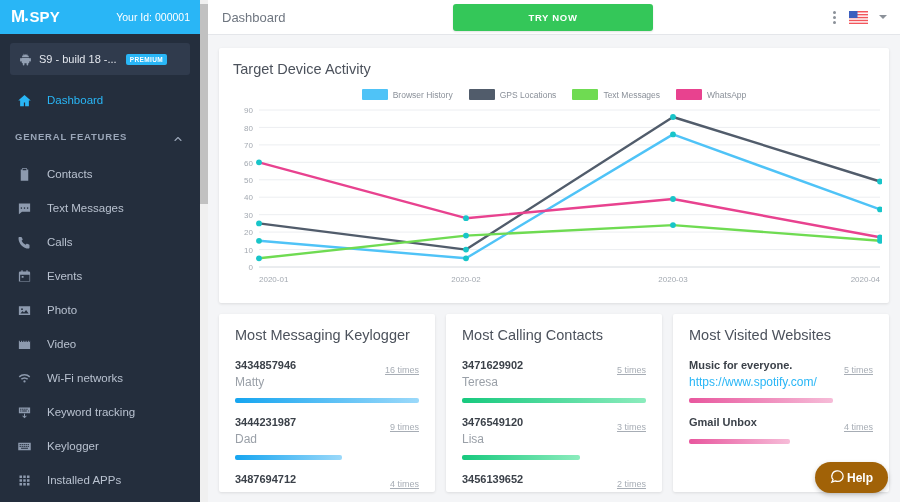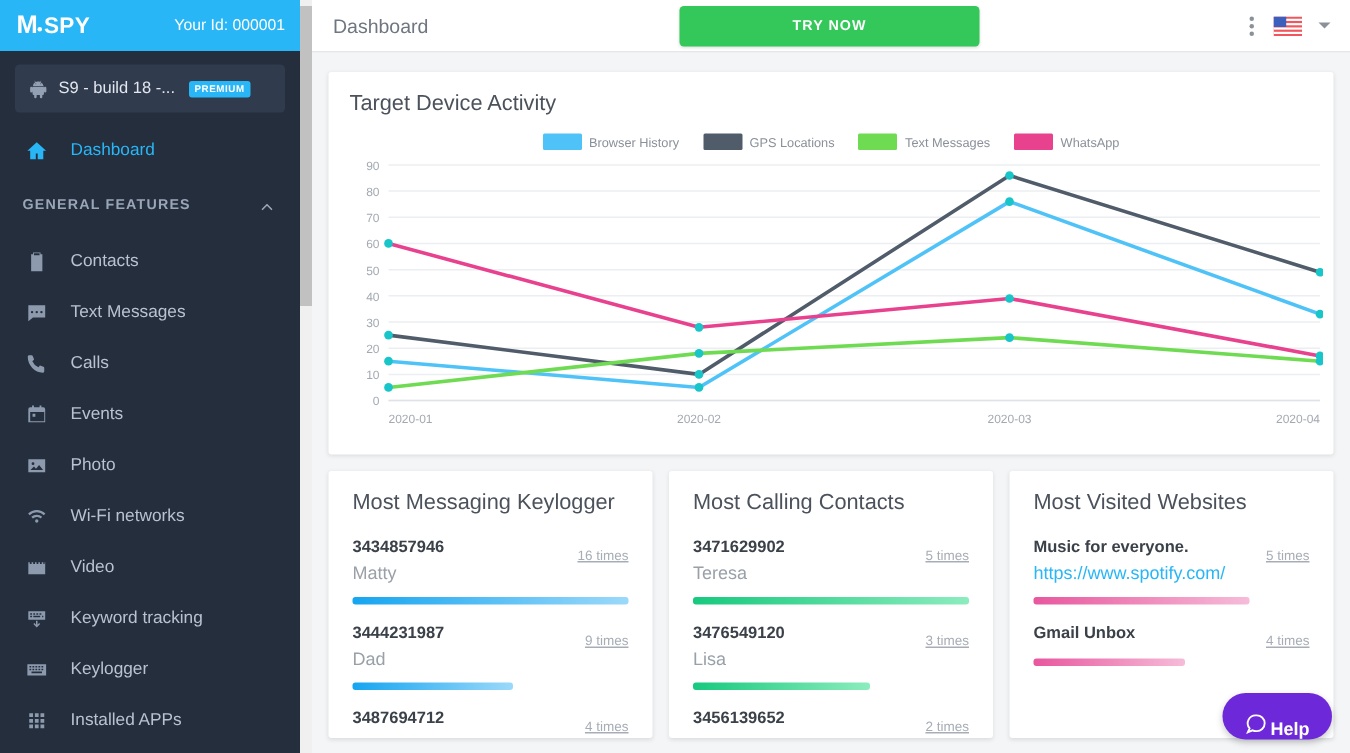--- a/index.html
+++ b/index.html
@@ -113,22 +113,22 @@
   .lr-sub { font-size: 12px; color:#9aa0a8; line-height: 1.5; }
   .lr-sub.link { color:#29b6f6; }
   .lr-count { font-size: 9px; color:#a7adb5; padding-top: 7px; white-space: nowrap; text-decoration: underline; }
   .bar { height: 5px; border-radius: 2px; margin-top: 7px; }
   .bar.blue   { background: linear-gradient(90deg,#16a5f0 0%,#9bd9fa 100%); }
   .bar.green  { background: linear-gradient(90deg,#17c97e 0%,#8cecbd 100%); }
   .bar.pink   { background: linear-gradient(90deg,#e8579e 0%,#f6bcd8 100%); }
 
   .help-btn {
     position: absolute; right: 12px; bottom: 9px;
-    background:#6d28d9; color:#fff; border:none; border-radius: 16px;
-    height: 31px; padding: 0 15px; display:flex; align-items:flex-end; gap:2px;
+    background:#a16207; color:#fff; border:none; border-radius: 16px;
+    height: 31px; padding: 0 15px; display:flex; align-items:center; gap:2px;
     font-size: 12px; font-weight: bold; cursor:pointer;
     box-shadow: 0 2px 5px rgba(0,0,0,.22); z-index: 30;
   }
 </style>
 </head>
 <body>
 
 <div class="app">
 
   <aside class="sidebar">
@@ -207,32 +207,32 @@
           <span class="ico">
             <svg width="15" height="15" viewBox="0 0 24 24" fill="currentColor">
               <path d="M3 5h18v14H3V5zm2.3 11.6h13.4l-4.2-5.4-3.3 4.1-2.2-2.6-3.7 3.9zM8 8.3a1.5 1.5 0 1 0 0 3 1.5 1.5 0 0 0 0-3z"></path>
             </svg>
           </span>
           <span class="lbl">Photo</span>
         </div>
         <div class="nav-item">
           <span class="ico">
             <svg width="15" height="15" viewBox="0 0 24 24" fill="currentColor">
+              <path d="M3 6h18v13H3V6zm1.6 0v2h1.9V6H4.6zm3.6 0v2h1.9V6H8.2zm3.6 0v2h1.9V6h-1.9zm3.6 0v2h1.9V6h-1.9zm3.6 0v2h1.4V6h-1.4z"></path>
+            </svg>
+          </span>
+          <span class="lbl">Video</span>
+        </div>
+        <div class="nav-item">
+          <span class="ico">
+            <svg width="15" height="15" viewBox="0 0 24 24" fill="currentColor">
               <path d="M12 18.4a1.8 1.8 0 1 0 0-3.6 1.8 1.8 0 0 0 0 3.6zm0-6.1c1.6 0 3.1.6 4.2 1.6l1.6-1.8A9 9 0 0 0 12 9.8a9 9 0 0 0-5.8 2.3l1.6 1.8a6.2 6.2 0 0 1 4.2-1.6zm0-5a11 11 0 0 1 7.6 3l1.6-1.8A13.5 13.5 0 0 0 12 4.8 13.5 13.5 0 0 0 2.8 8.5l1.6 1.8a11 11 0 0 1 7.6-3z"></path>
             </svg>
           </span>
           <span class="lbl">Wi-Fi networks</span>
-        </div>
-        <div class="nav-item">
-          <span class="ico">
-            <svg width="15" height="15" viewBox="0 0 24 24" fill="currentColor">
-              <path d="M3 6h18v13H3V6zm1.6 0v2h1.9V6H4.6zm3.6 0v2h1.9V6H8.2zm3.6 0v2h1.9V6h-1.9zm3.6 0v2h1.9V6h-1.9zm3.6 0v2h1.4V6h-1.4z"></path>
-            </svg>
-          </span>
-          <span class="lbl">Video</span>
         </div>
         <div class="nav-item">
           <span class="ico">
             <svg width="15" height="15" viewBox="0 0 24 24" fill="currentColor">
               <path d="M3 4h18v9H3V4zm2 2v1.6h2V6H5zm3.3 0v1.6h2V6h-2zm3.3 0v1.6h2V6h-2zm3.3 0v1.6h2V6h-2zM5 8.8v1.6h2V8.8H5zm3.3 0v1.6h7.4V8.8H8.3zm9.4 0v1.6h1.3V8.8h-1.3zM11.2 14h1.6v4.3l1.7-1.7 1.1 1.1-3.6 3.6-3.6-3.6 1.1-1.1 1.7 1.7V14z"></path>
             </svg>
           </span>
           <span class="lbl">Keyword tracking</span>
         </div>
         <div class="nav-item">

